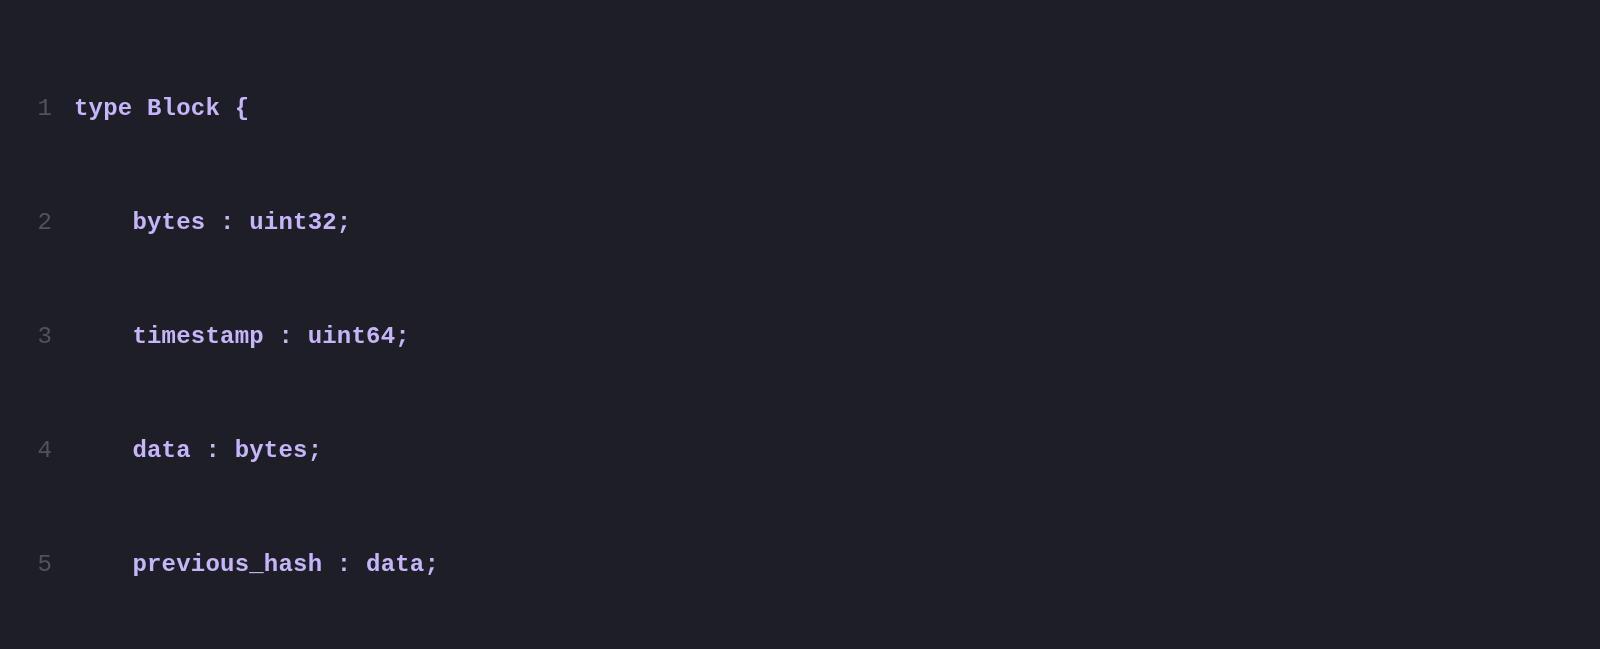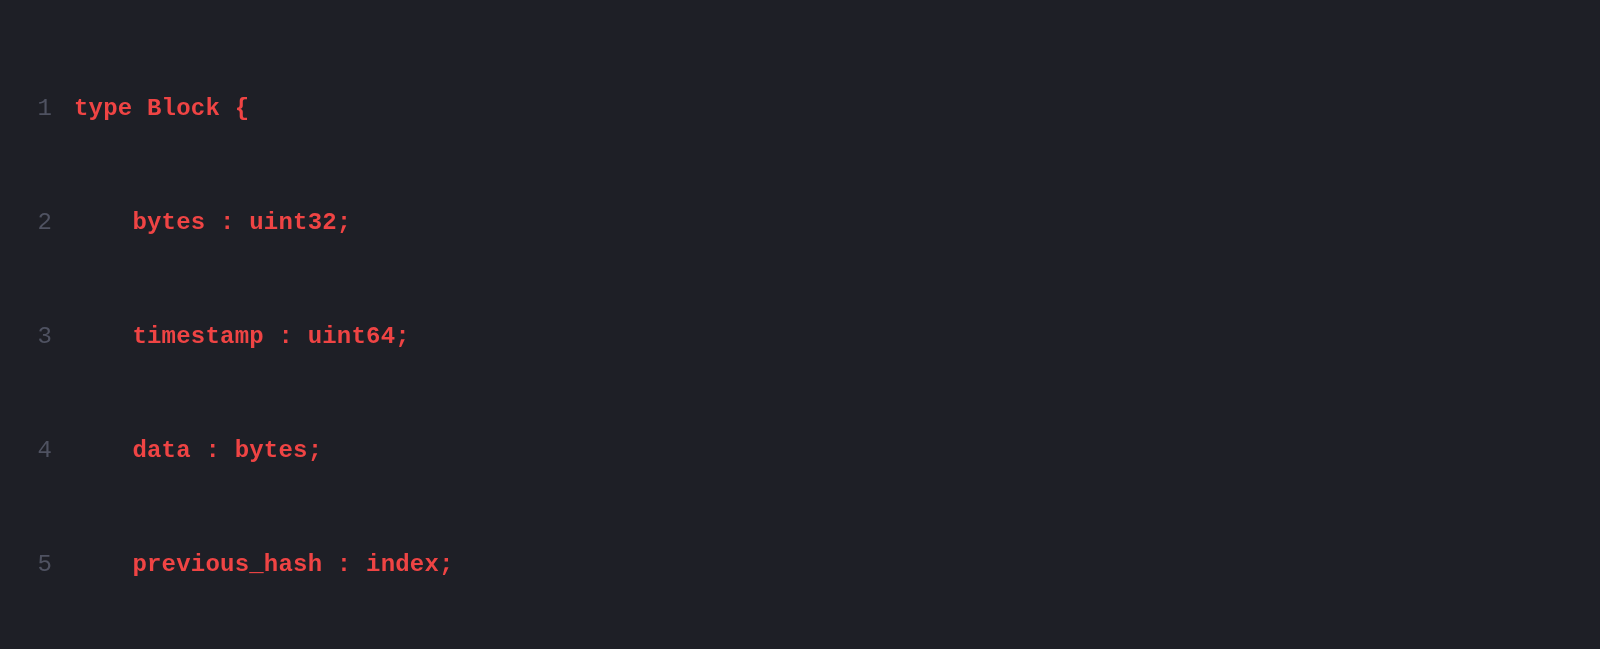--- a/index.html
+++ b/index.html
@@ -28,21 +28,21 @@
     width: 52px;
     text-align: right;
     padding-right: 22px;
     color: #4f5261;
     user-select: none;
     flex: 0 0 auto;
     font-weight: 500;
   }
   .code {
     flex: 1 1 auto;
-    color: #ef4444;
+    color: #c4b5fd;
   }
 </style>
 </head>
 <body>
 
 <div class="editor">
   <div class="line">
     <span class="gutter">1</span>
     <span class="code">type Block {</span>
   </div>
@@ -53,21 +53,21 @@
   <div class="line">
     <span class="gutter">3</span>
     <span class="code">    timestamp : uint64;</span>
   </div>
   <div class="line">
     <span class="gutter">4</span>
     <span class="code">    data : bytes;</span>
   </div>
   <div class="line">
     <span class="gutter">5</span>
-    <span class="code">    previous_hash : index;</span>
+    <span class="code">    previous_hash : data;</span>
   </div>
   
   
   
   
   
   
   
 </div>
 

